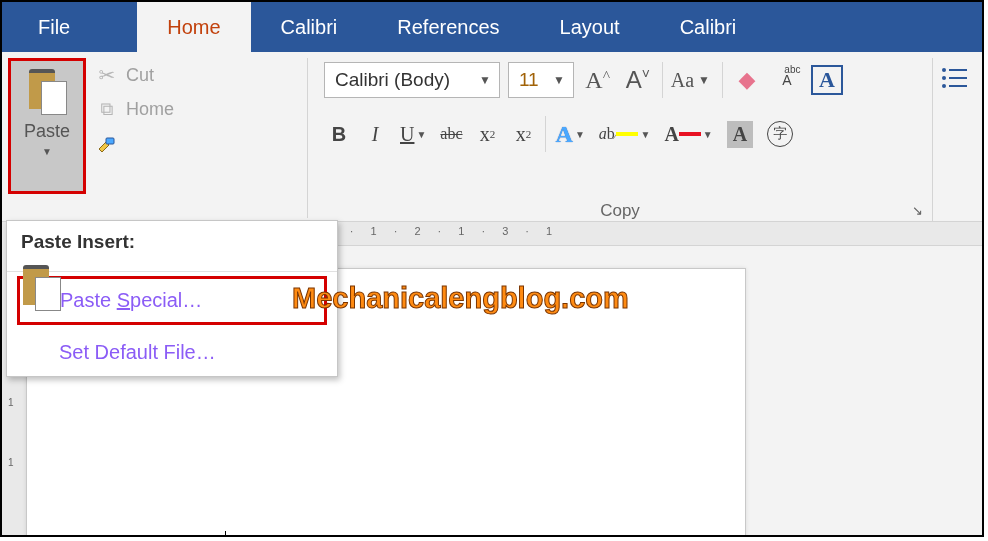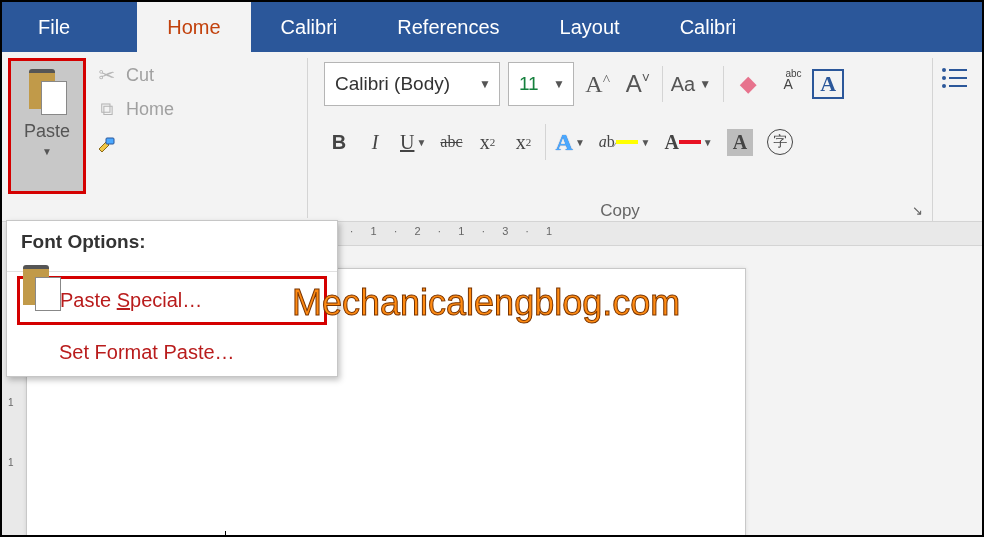--- a/index.html
+++ b/index.html
@@ -117,28 +117,28 @@
       flex-direction: column;
       flex: 1;
       padding-left: 16px;
       position: relative;
       min-width: 0;
     }
     .font-row1 { display: flex; align-items: center; gap: 8px; padding-top: 4px;}
     .font-combo {
       background: #fff;
       border: 1px solid #b5b5b5;
-      height: 44px;
+      height: 36px;
       display: flex;
       align-items: center;
       padding: 0 4px 0 10px;
       cursor: pointer;
     }
     .font-name { width: 140px; font-size: 19px; color: #333; }
-    .font-size { width: 30px; font-size: 19px; color: #15803d; }
+    .font-size { width: 30px; font-size: 19px; color: #a16207; }
     .combo-arrow { color: #555; padding: 0 4px; font-size: 12px; }
     .separator-v { width: 1px; background: #d4d4d4; height: 36px; }
     .btn-small {
       min-width: 32px; height: 36px;
       display: flex; align-items: center; justify-content: center;
       cursor: pointer;
       font-size: 18px;
       color: #555;
     }
     .font-row2 {
@@ -208,21 +208,21 @@
     }
     .menu-icons-row {
       padding: 4px 14px 8px;
     }
     .menu-icons-row .clipboard-icon { width: 40px; height: 48px; }
     .menu-sep { border-top: 1px solid #e1e1e1; }
     .menu-item {
       font-size: 20px;
       padding: 12px 52px;
       cursor: pointer;
-      color: #b91c1c;
+      color: #8b5cf6;
     }
     .menu-item.highlighted {
       border: 3px solid #d40000;
       margin: 4px 10px;
       padding: 10px 40px;
     }
     .menu-item .ul { text-decoration: underline; }
 
     
     .doc-area {
@@ -273,22 +273,22 @@
       width: 1px;
       height: 28px;
       background: #000;
     }
 
     
     .watermark {
       position: absolute;
       top: 280px;
       left: 290px;
-      font-size: 36px;
-      font-weight: 400;
+      font-size: 29px;
+      font-weight: 700;
       color: #ff8b12;
       -webkit-text-stroke: 1px #7a3400;
       z-index: 30;
       letter-spacing: 0;
       pointer-events: none;
       font-family: 'Segoe UI', sans-serif;
     }
 
     
     .icon-scissors { font-size: 20px; color:#b5b5b5;}
@@ -299,21 +299,21 @@
     .A-outline { color:#4aa8ff; font-family: serif; font-weight:700; font-size:24px; text-shadow: 0 0 1px #2b579a;}
     .A-highlight { position:relative; display:inline-flex; flex-direction:row; align-items:center;}
     .A-highlight .bar { width:22px; height:4px; background:#ffff00;}
     .A-fontcolor .bar { width:22px; height:4px; background:#e81123;}
     .A-shade { background:#bdbdbd; padding:2px 6px; font-family:serif; font-weight:700;}
     .A-grow { font-family:serif; }
     .A-grow .big { font-size:24px; }
     .A-grow .small { font-size:14px; vertical-align: top;}
     .A-shrink .big { font-size:24px; }
     .A-shrink .small { font-size:14px; vertical-align: top;}
-    .Aa { font-family:Liberation Sans, sans-serif; font-size:20px;}
+    .Aa { font-family:Liberation Serif, serif; font-size:20px;}
     .circle-char { border:1.5px solid #444; border-radius:50%; width:26px;height:26px; display:inline-flex;align-items:center;justify-content:center; font-size:14px;}
     .bullets-icon { display:flex; flex-direction:column; gap:4px;}
     .bullets-icon span { display:flex; align-items:center; gap:3px;}
     .bullets-icon .dot { width:4px;height:4px;background:#2b579a;border-radius:50%;}
     .bullets-icon .line { width:18px;height:2px;background:#2b579a;}
   </style>
 </head>
 <body>
 
 <div class="app-frame">
@@ -474,26 +474,26 @@
         </span>
         <span class="hruler-text" style="left:232px">· 1 · 1 · 1 · 2 · 1 · 3 · 1</span>
       </div>
       <div class="page">
         <div class="cursor-caret"></div>
       </div>
     </div>
   </div>
 
   <div class="paste-menu">
-    <div class="menu-header">Font Options:</div>
+    <div class="menu-header">Paste Insert:</div>
     <div class="menu-icons-row">
       <span class="clipboard-icon"></span>
     </div>
     <div class="menu-sep"></div>
     <div class="menu-item highlighted">
       <span>Paste </span><span class="ul">S</span><span>pecial…</span>
     </div>
-    <div class="menu-item">Set Format Paste…</div>
+    <div class="menu-item">Set Default File…</div>
   </div>
 
   <div class="watermark">Mechanicalengblog.com</div>
 
 </div>
 
 </body></html>

